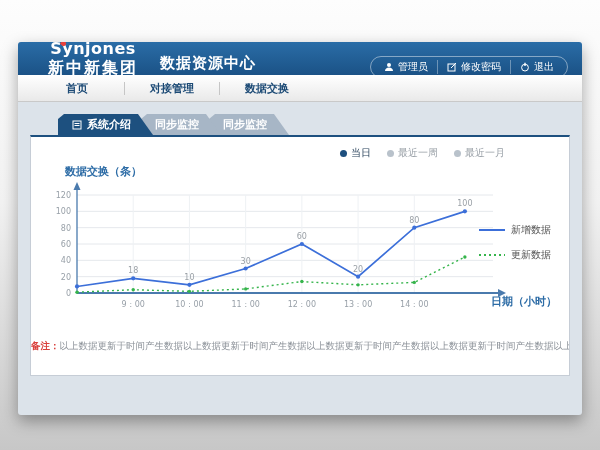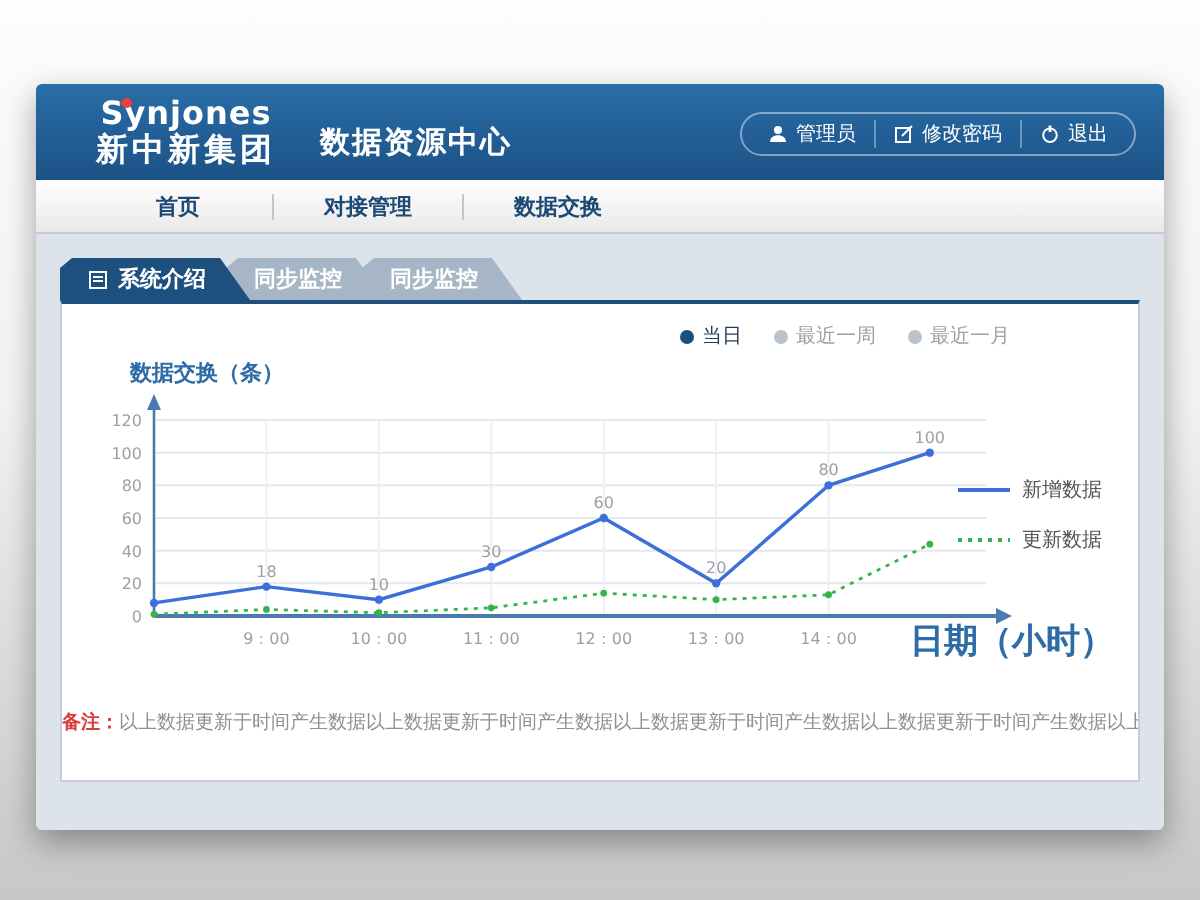--- a/index.html
+++ b/index.html
@@ -8,60 +8,60 @@
     font-family:"DejaVu Sans","Liberation Sans",sans-serif;
     background:linear-gradient(180deg,#fdfdfd 0%,#f2f2f2 45%,#c7c7c7 100%);
     position:relative;
   }
   .window{
     position:absolute;left:18px;top:42px;width:564px;height:373px;
     border-radius:3px;overflow:hidden;background:#dce3ea;
     box-shadow:0 6px 16px rgba(0,0,0,.35);
   }
   
-  .header{height:48px;background:linear-gradient(180deg,#2a6da7,#1b5286);
+  .header{height:33px;background:linear-gradient(180deg,#2a6da7,#1b5286);
     display:flex;align-items:center;color:#fff;position:relative;}
   .logo{margin-left:30px;text-align:center;line-height:1.15;position:relative;}
   .logo-en{font-size:16px;font-weight:bold;letter-spacing:.5px;}
   .logo-dot{position:absolute;left:13px;top:1px;width:5px;height:5px;border-radius:50% 50% 50% 0;background:#e8413c;transform:rotate(45deg);}
   .logo-cn{font-size:16px;font-weight:bold;letter-spacing:2px;}
   .app-title{font-size:15px;margin-left:22px;padding-top:10px;font-weight:bold;letter-spacing:1px;}
   .user-pill{position:absolute;right:14px;top:14px;height:20px;display:flex;align-items:center;
     border:1px solid rgba(255,255,255,.45);border-radius:11px;font-size:10px;padding:0 4px;}
   .user-item{display:flex;align-items:center;gap:4px;padding:0 9px;border-right:1px solid rgba(255,255,255,.35);cursor:pointer;}
   .user-item:last-child{border-right:none;}
   .user-item svg{width:10px;height:10px;}
   
   .navbar{height:26px;background:linear-gradient(180deg,#ffffff,#e9e9e9);
-    border-bottom:1px solid #c9c9c9;display:flex;align-items:center;padding-left:24px;}
+    border-bottom:1px solid #c9c9c9;display:flex;align-items:center;padding-left:12px;}
   .nav-item{width:94px;text-align:center;font-size:11px;font-weight:bold;color:#1c4a75;
     border-right:1px solid #c6c6c6;line-height:13px;cursor:pointer;}
   .nav-item:last-child{border-right:none;}
   
   .content{padding:12px 12px 0;}
-  .tabs{display:flex;height:21px;position:relative;}
+  .tabs{display:flex;height:21px;position:relative;margin-left:28px;}
   .tab{height:21px;display:flex;align-items:center;gap:5px;padding:0 22px 0 14px;
     font-size:11px;font-weight:bold;color:#fff;margin-right:-12px;position:relative;cursor:pointer;
     clip-path:polygon(0 100%,0 5px,6px 0,calc(100% - 15px) 0,100% 100%);}
   .tab.active{background:#1d507f;}
   .tab.inactive{background:#a7b6c6;}
   .tab svg{width:10px;height:10px;}
   .panel{position:relative;background:#fff;border:1px solid #c6cdd6;border-top:2px solid #1d507f;height:238px;}
   
   .radio-row{position:absolute;top:9px;right:64px;display:flex;gap:16px;align-items:center;font-size:10px;}
   .radio{display:flex;align-items:center;gap:4px;color:#9aa1a8;cursor:pointer;}
   .radio .dot{width:7px;height:7px;border-radius:50%;background:#b9c2cb;}
   .radio.selected{color:#243e57;}
   .radio.selected .dot{background:#1d4f7e;}
   
   .ylabel{position:absolute;top:27px;left:22px;font-size:11px;font-weight:bold;color:#2d6ca6;margin-left:12px;}
   .chart-svg{position:absolute;top:44px;left:12px;}
   .legend{position:absolute;top:86px;right:18px;display:flex;flex-direction:column;gap:11px;font-size:10px;color:#555;text-align:right;}
   .legend-item{display:flex;align-items:center;gap:6px;}
-  .xlabel{position:absolute;top:157px;right:12px;font-size:17px;font-weight:bold;color:#2d6ca6;}
+  .xlabel{position:absolute;top:157px;right:12px;font-size:11px;font-weight:bold;color:#2d6ca6;}
   .note{position:absolute;top:203px;left:0;width:100%;text-align:center;font-size:9.5px;color:#8b9198;white-space:nowrap;overflow:hidden;}
   .note .label{color:#d9403c;font-weight:bold;}
 </style>
 </head>
 <body>
 
 <div class="window">
   <div class="header">
     <div class="logo">
       <div class="logo-en">Synjones</div>

